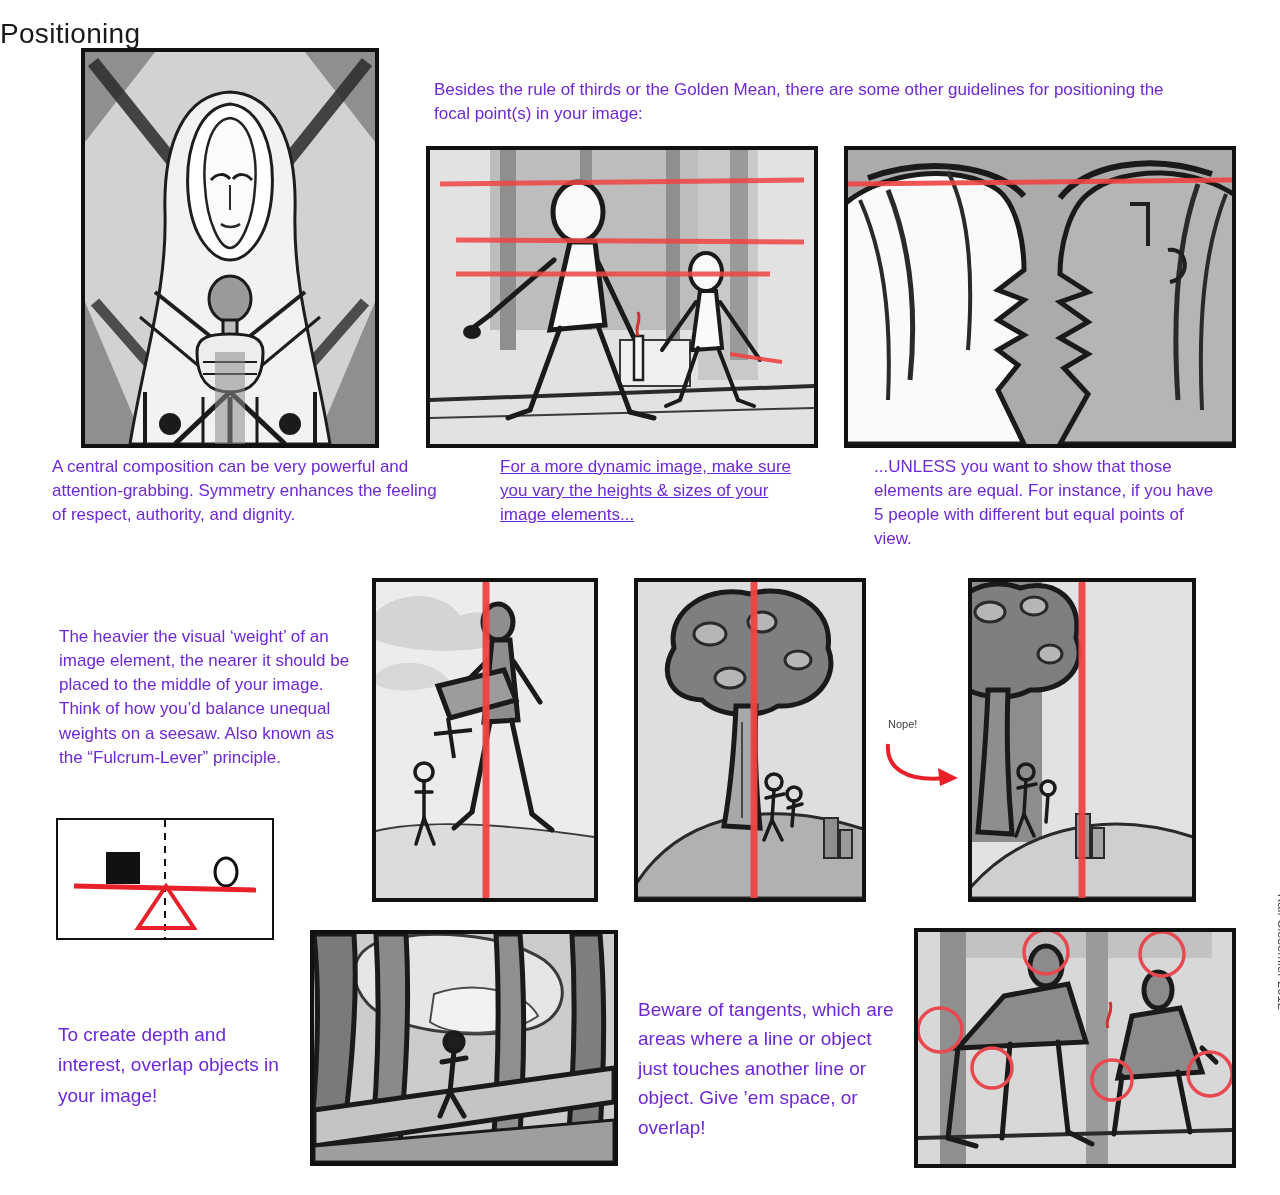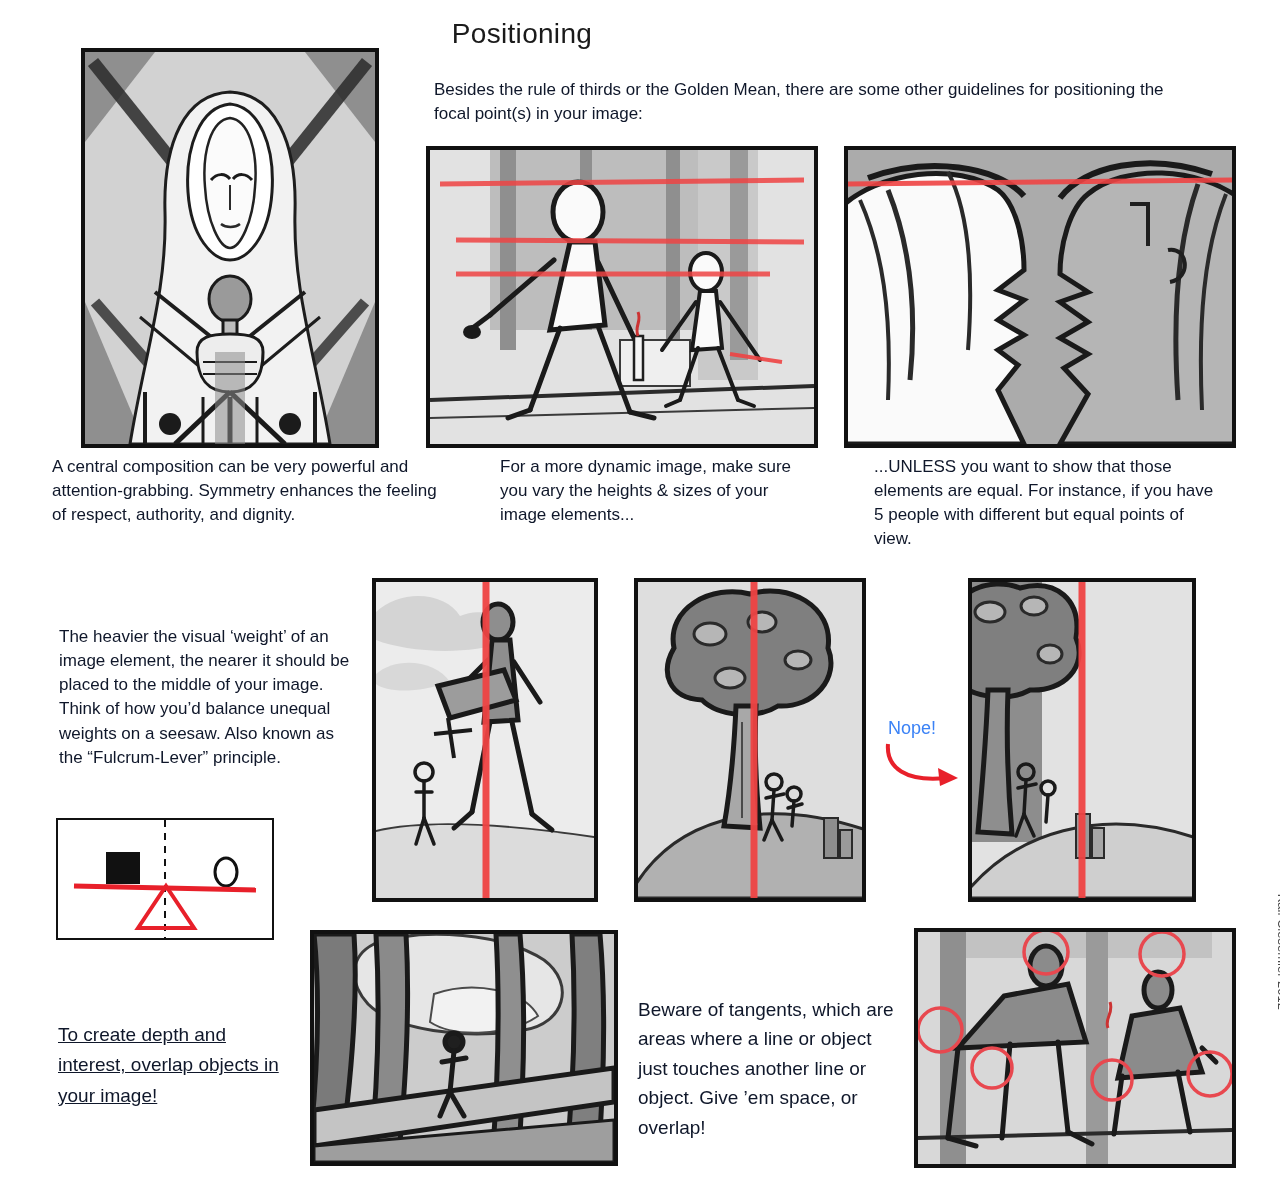--- a/index.html
+++ b/index.html
@@ -6,46 +6,46 @@
   body {
     width:1280px; height:1195px; position:relative;
     background:#ffffff;
     font-family:"Liberation Sans", sans-serif;
     color:#1a1a1a;
     overflow:hidden;
   }
   .abs { position:absolute; }
 
   #title {
-    left:0; top:18px; width:1044px; text-align:center;
+    left:0; top:18px; width:1044px; text-align:left;
     font-size:28px; font-weight:400; letter-spacing:0.3px;
   }
 
-  .caption { font-size:17px; line-height:1.42; color:#0f172a; }
+  .caption { font-size:17px; line-height:1.42; color:#6d28d9; }
 
   
   .panel {
     border:4px solid #111;
     background:#d9d9d9;
     overflow:hidden;
   }
   .panel svg { display:block; width:100%; height:100%; }
 
   
 
   #credit {
     right:4px; top:1010px;
     font-size:13px; color:#4a4a4a;
     transform-origin: right top;
     transform: rotate(90deg) translate(0, -14px);
     white-space:nowrap;
   }
 
   .nope {
-    font-size:18px; color:#3b82f6; font-weight:400;
+    font-size:11px; color:#404040; font-weight:400;
   }
 </style>
 </head>
 <body>
 
 <div class="abs" id="title">Positioning</div>
 
 <div class="abs caption" style="left:434px; top:78px; width:730px;">Besides the rule of thirds or the Golden Mean, there are some other guidelines for positioning the focal point(s) in your image:</div>
 
 <div class="abs panel" style="left:81px; top:48px; width:290px; height:392px; background:#cfcfcf;">
@@ -141,21 +141,21 @@
 
     <rect x="204" y="186" width="9" height="44" fill="#f5f5f5" stroke="#1f1f1f" stroke-width="2.5"></rect>
     <path d="M208,186 C204,176 212,172 208,162" stroke="#c33" stroke-width="3" fill="none"></path>
 
     <line x1="10" y1="34" x2="374" y2="30" stroke="#ef4444" stroke-width="5" opacity="0.85"></line>
     <line x1="26" y1="90" x2="374" y2="92" stroke="#ef4444" stroke-width="5" opacity="0.85"></line>
     <line x1="26" y1="124" x2="340" y2="124" stroke="#ef4444" stroke-width="5" opacity="0.85"></line>
     <line x1="300" y1="204" x2="352" y2="212" stroke="#ef4444" stroke-width="4" opacity="0.9"></line>
   </svg>
 </div>
-<div class="abs caption" style="left:500px; top:455px; width:310px;">For a more dynamic image, make sure you vary the heights &amp; sizes of your image elements...</div>
+<div class="abs caption" style="left:500px; top:455px; width:310px;text-decoration:underline;">For a more dynamic image, make sure you vary the heights &amp; sizes of your image elements...</div>
 
 <div class="abs panel" style="left:844px; top:146px; width:384px; height:294px; background:#aeaeae;">
   <svg viewBox="0 0 384 294" preserveAspectRatio="none">
     <rect x="0" y="0" width="384" height="294" fill="#ababab"></rect>
 
     <path d="M-10,294 L-10,60 C30,20 110,12 150,40 C168,54 176,90 176,120
              L150,140 L176,150 L150,170 L176,185 L150,200 L170,215 L150,240 L176,294 Z" fill="#fafafa" stroke="#1a1a1a" stroke-width="5"></path>
     <path d="M40,40 C60,90 70,150 62,230" stroke="#2a2a2a" stroke-width="5" fill="none"></path>
     <path d="M12,50 C34,100 44,160 40,250" stroke="#2a2a2a" stroke-width="4" fill="none"></path>
     <path d="M100,22 C120,60 126,120 120,200" stroke="#2a2a2a" stroke-width="4" fill="none"></path>
@@ -315,21 +315,21 @@
 
     <g stroke="#1a1a1a" stroke-width="5" fill="#1f1f1f" stroke-linecap="round">
       <circle cx="140" cy="108" r="9" fill="#1f1f1f"></circle>
       <path d="M140,117 L136,158"></path>
       <path d="M128,128 L152,124"></path>
       <path d="M136,158 L126,182"></path>
       <path d="M136,158 L150,182"></path>
     </g>
   </svg>
 </div>
-<div class="abs caption" style="left:58px; top:1020px; width:240px; font-size:19px; line-height:1.6;text-decoration:underline;">To create depth and interest, overlap objects in your image!</div>
+<div class="abs caption" style="left:58px; top:1020px; width:240px; font-size:19px; line-height:1.6;">To create depth and interest, overlap objects in your image!</div>
 
 <div class="abs caption" style="left:638px; top:995px; width:260px; font-size:19px; line-height:1.55;">Beware of tangents, which are areas where a line or object just touches another line or object. Give ’em space, or overlap!</div>
 
 <div class="abs panel" style="left:914px; top:928px; width:314px; height:232px; background:#d6d6d6;">
   <svg viewBox="0 0 314 232" preserveAspectRatio="none">
     <rect x="0" y="0" width="314" height="232" fill="#d8d8d8"></rect>
     <rect x="22" y="0" width="26" height="232" fill="#8f8f8f"></rect>
     <rect x="168" y="0" width="22" height="232" fill="#9a9a9a"></rect>
     <rect x="48" y="0" width="120" height="26" fill="#c2c2c2"></rect>
     <rect x="190" y="0" width="104" height="26" fill="#c2c2c2"></rect>

